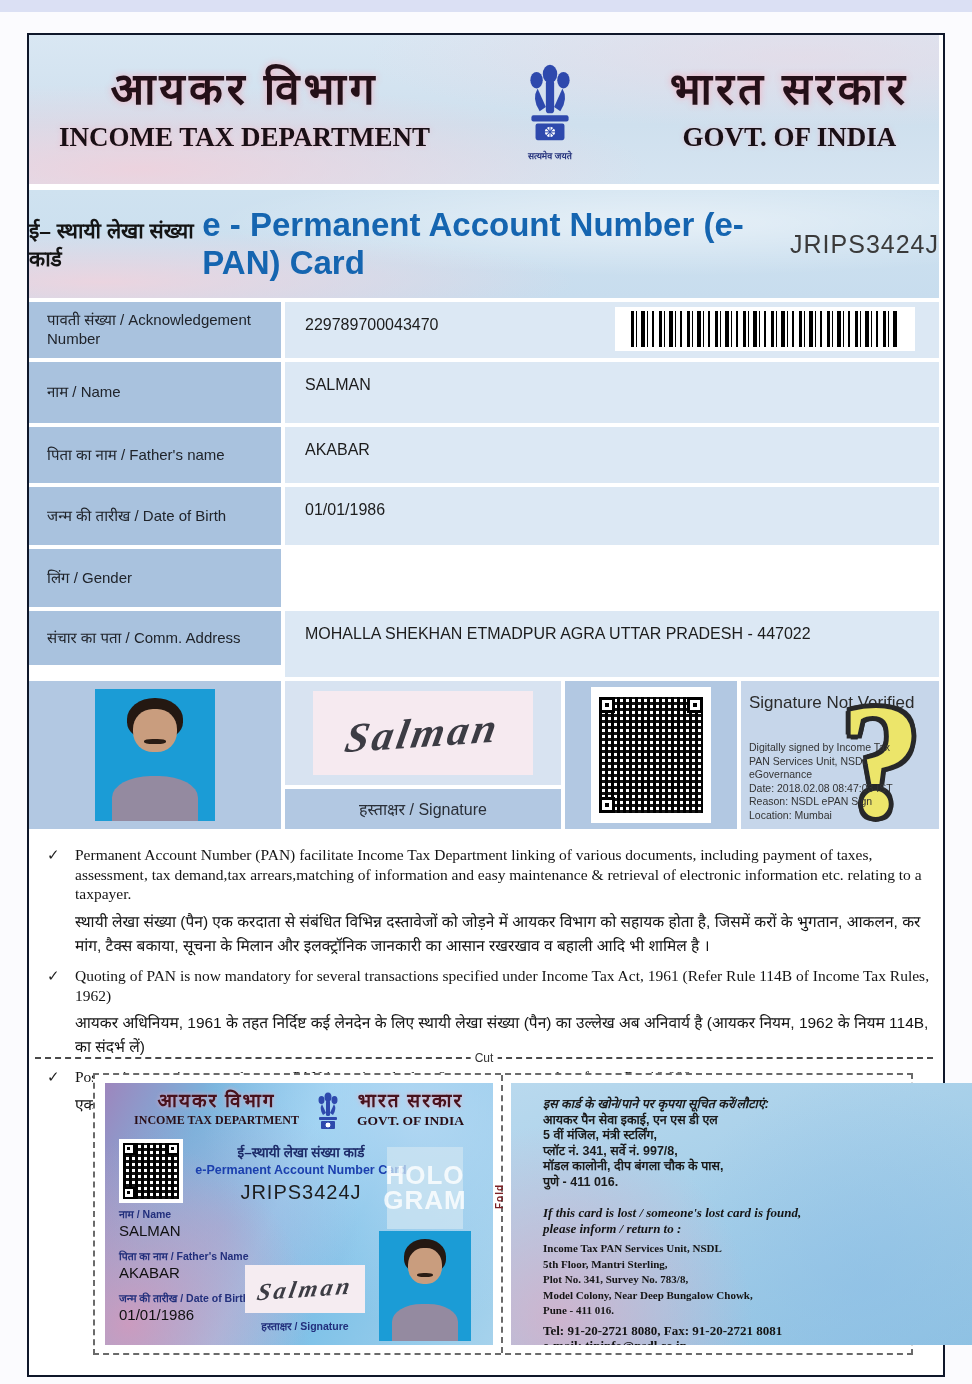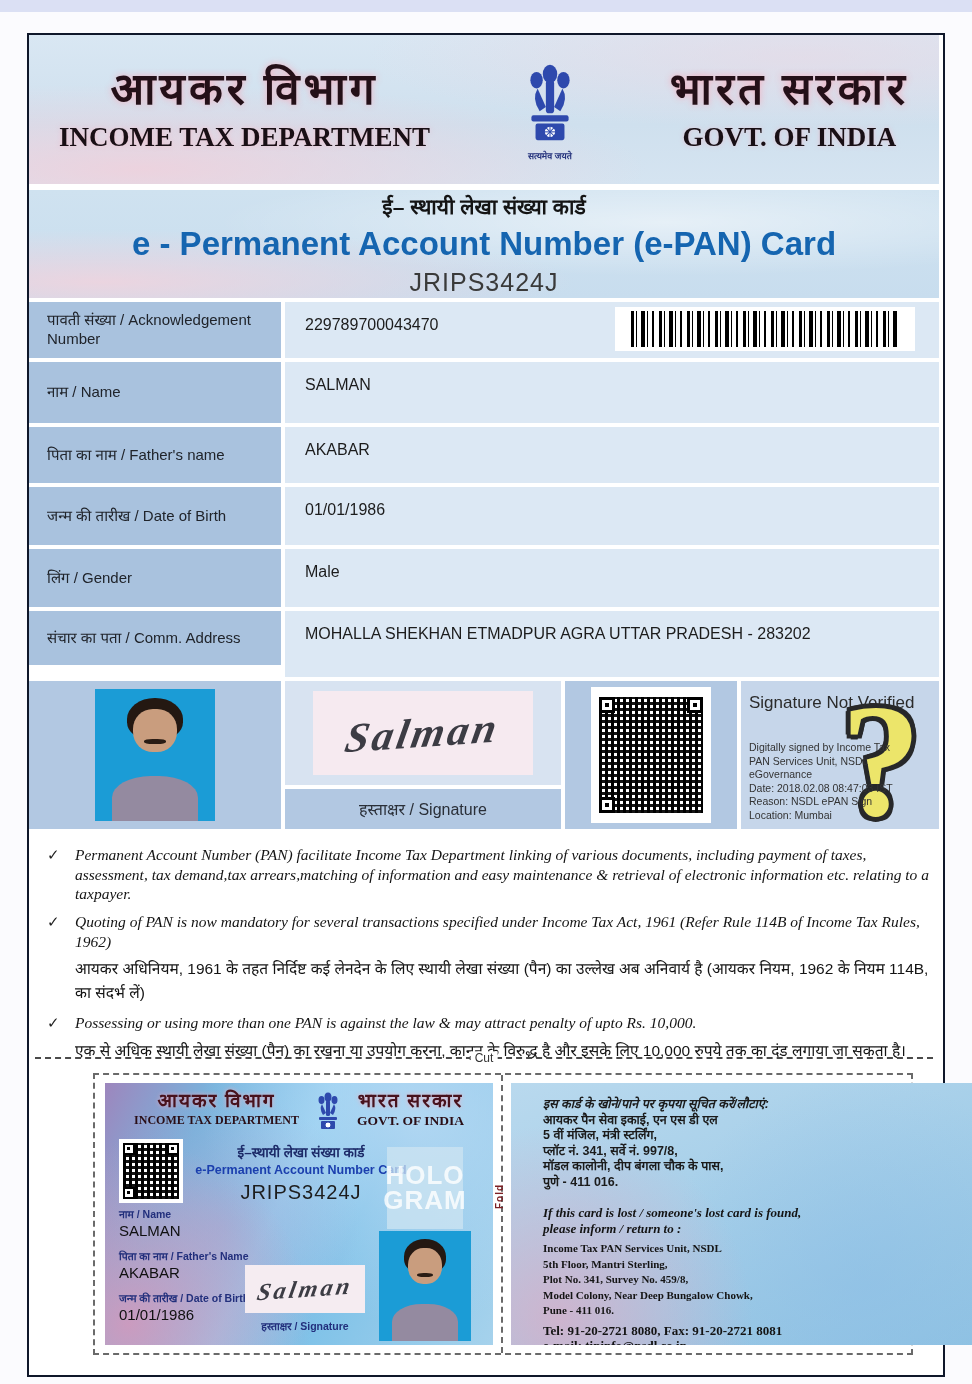--- a/index.html
+++ b/index.html
@@ -33,21 +33,21 @@
   }
   .emblem-wrap{display:flex;flex-direction:column;align-items:center;margin-top:6px;}
   .emblem-motto{font-size:9px;color:#27357e;margin-top:2px;font-weight:bold;}
   
   .titleband{
     position:absolute;left:0;top:155px;width:910px;height:108px;
     background:
       radial-gradient(ellipse at 8% 85%, rgba(243,210,220,.8), transparent 40%),
       radial-gradient(ellipse at 70% 30%, rgba(255,255,255,.5), transparent 50%),
       linear-gradient(180deg,#cfe2f0 0%,#c8ddee 100%);
-    display:flex;flex-direction:column;align-items:center;justify-content:center;gap:5px;
+    display:flex;flex-direction:row;align-items:center;justify-content:center;gap:5px;
     border-bottom:3px solid #fff;
   }
   .tb-hi{font-size:21px;font-weight:bold;color:#141414;}
   .tb-en{font-size:33px;font-weight:bold;color:#1565b0;}
   .tb-pan{font-size:25px;color:#3a3a3a;letter-spacing:1px;}
   
   .row-label{
     position:absolute;left:0;width:252px;background:#a9c2de;color:#20242b;
     font-size:15px;display:flex;align-items:center;padding:0 10px 0 18px;box-sizing:border-box;line-height:1.25;
   }
@@ -103,21 +103,21 @@
     position:absolute;right:18px;top:-12px;z-index:2;
     font-size:160px;font-weight:bold;color:#f0e760;opacity:.92;
     font-family:"Liberation Serif", serif;
     text-shadow:-5px 0 #1a1a1a,5px 0 #1a1a1a,0 -5px #1a1a1a,0 5px #1a1a1a,
       -4px -4px #1a1a1a,4px 4px #1a1a1a,-4px 4px #1a1a1a,4px -4px #1a1a1a;
   }
   
   .notes{position:absolute;left:0;top:802px;width:910px;padding:0 6px;box-sizing:border-box;}
   .note{position:relative;padding-left:40px;margin-top:8px;}
   .tick{position:absolute;left:12px;top:1px;font-size:15px;color:#222;}
-  .note .en{font-family:"Liberation Serif", serif;font-size:15.5px;line-height:1.27;margin:0;color:#141414;font-style:italic;}
+  .note .en{font-family:"Liberation Serif", serif;font-size:15.5px;line-height:1.27;margin:0;color:#141414;}
   .note .hi{font-size:15.5px;line-height:1.55;margin:6px 0 0 0;color:#141414;}
   
   .cutline{position:absolute;left:6px;top:1022px;width:898px;border-top:2px dashed #4a4a4a;}
   .cut-label{
     position:absolute;left:50%;transform:translate(-50%,-55%);background:#fff;padding:0 4px;
     font-size:12px;color:#333;
   }
   .mini-outer{
     position:absolute;left:64px;top:1038px;width:820px;height:282px;
     border:2px dashed #6a6a6a;box-sizing:border-box;background:#fff;
@@ -237,27 +237,24 @@
   <div class="row-value" style="top:392px;height:56px;">
     <span>AKABAR</span>
   </div>
 
   <div class="row-label" style="top:452px;height:58px;">जन्म की तारीख / Date of Birth</div>
   <div class="row-value" style="top:452px;height:58px;">
     <span>01/01/1986</span>
   </div>
 
   <div class="row-label" style="top:514px;height:58px;">लिंग / Gender</div>
-  <div class="row-value" style="top:514px;height:58px;">
-    <span>Male</span>
-  </div>
 
   <div class="row-label" style="top:576px;height:54px;">संचार का पता / Comm. Address</div>
   <div class="row-value" style="top:576px;height:66px;">
-    <span>MOHALLA SHEKHAN ETMADPUR AGRA UTTAR PRADESH - 283202</span>
+    <span>MOHALLA SHEKHAN ETMADPUR AGRA UTTAR PRADESH - 447022</span>
   </div>
 
   <div class="cell" style="left:0;top:646px;width:252px;height:148px;">
     <div class="photo" style="left:66px;top:8px;width:120px;height:132px;">
       <div class="hair"></div>
       <div class="face"></div>
       <div class="mustache"></div>
       <div class="shirt"></div>
     </div>
   </div>
@@ -290,20 +287,21 @@
       <div>Date: 2018.02.08 08:47:03 IST</div>
       <div>Reason: NSDL ePAN Sign</div>
       <div>Location: Mumbai</div>
     </div>
   </div>
 
   <div class="notes">
     <div class="note">
       <span class="tick">✓</span>
       <p class="en">Permanent Account Number (PAN) facilitate Income Tax Department linking of various documents, including payment of taxes, assessment, tax demand,tax arrears,matching of information and easy maintenance &amp; retrieval of electronic information etc. relating to a taxpayer.</p>
+      <p class="hi">स्थायी लेखा संख्या (पैन) एक करदाता से संबंधित विभिन्न दस्तावेजों को जोड़ने में आयकर विभाग को सहायक होता है, जिसमें करों के भुगतान, आकलन, कर मांग, टैक्स बकाया, सूचना के मिलान और इलक्ट्रॉनिक जानकारी का आसान रखरखाव व बहाली आदि भी शामिल है ।</p>
     </div>
     <div class="note">
       <span class="tick">✓</span>
       <p class="en">Quoting of PAN is now mandatory for several transactions specified under Income Tax Act, 1961 (Refer Rule 114B of Income Tax Rules, 1962)</p>
       <p class="hi">आयकर अधिनियम, 1961 के तहत निर्दिष्ट कई लेनदेन के लिए स्थायी लेखा संख्या (पैन) का उल्लेख अब अनिवार्य है  (आयकर नियम, 1962 के नियम 114B, का संदर्भ लें)</p>
     </div>
     <div class="note">
       <span class="tick">✓</span>
       <p class="en">Possessing or using more than one PAN is against the law &amp;  may attract penalty of upto Rs. 10,000.</p>
       <p class="hi">एक से अधिक स्थायी लेखा संख्या (पैन) का रखना या उपयोग करना, कानून के विरुद्ध है और इसके लिए 10,000 रुपये तक का दंड लगाया जा सकता है।</p>
@@ -397,21 +395,21 @@
         <div>मॉडल कालोनी, दीप बंगला चौक के पास,</div>
         <div>पुणे - 411 016.</div>
       </div>
       <div class="mb-notice">
         <div>If this card is lost / someone's lost card is found,</div>
         <div>please inform / return to :</div>
       </div>
       <div class="mb-addr">
         <div>Income Tax PAN Services Unit, NSDL</div>
         <div>5th Floor, Mantri Sterling,</div>
-        <div>Plot No. 341, Survey No. 459/8,</div>
+        <div>Plot No. 341, Survey No. 783/8,</div>
         <div>Model Colony, Near Deep Bungalow Chowk,</div>
         <div>Pune - 411 016.</div>
       </div>
       <div class="mb-tel">
         <div>Tel: 91-20-2721 8080, Fax: 91-20-2721 8081</div>
         <div>e-mail: tininfo@nsdl.co.in</div>
       </div>
     </div>
 
   </div>

